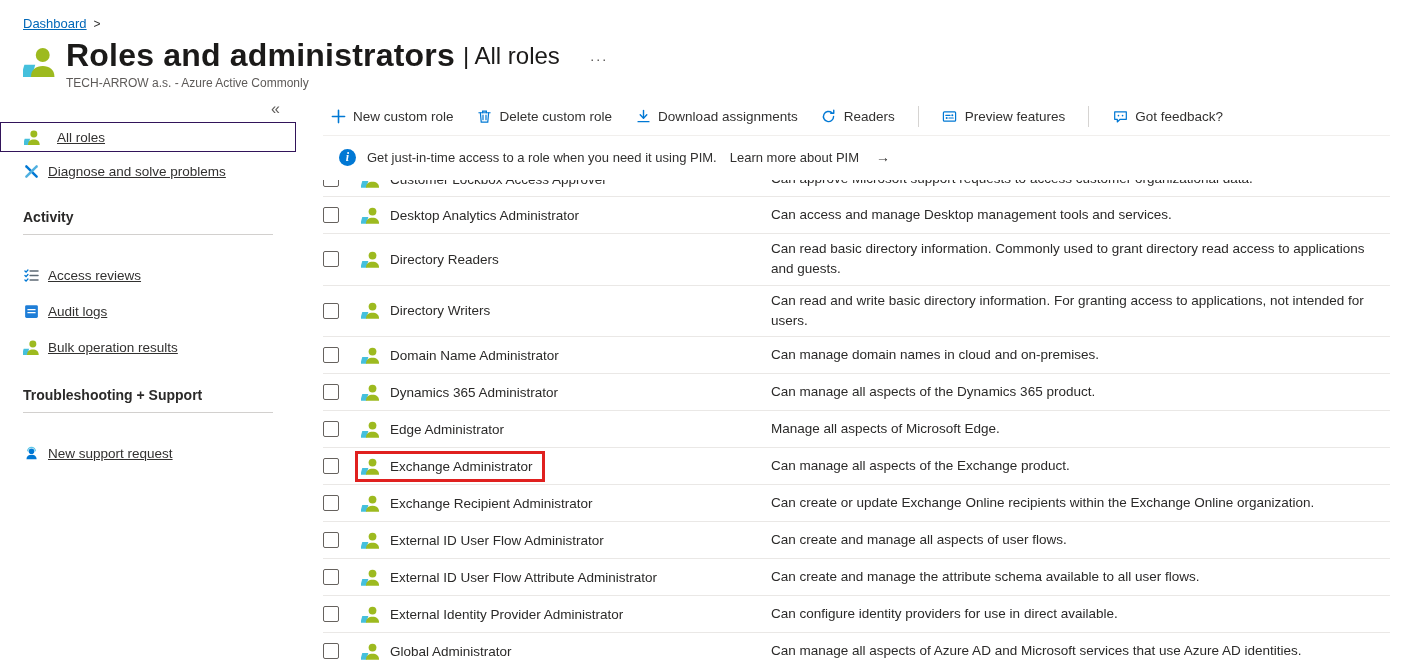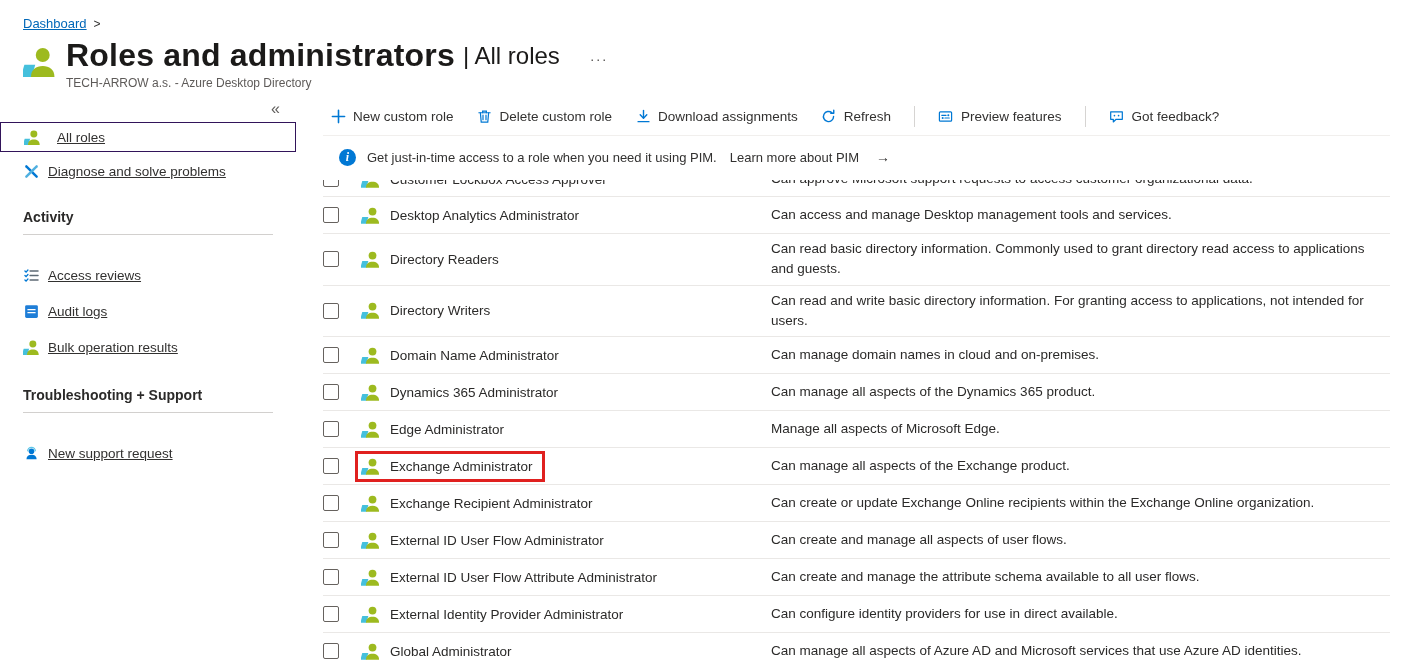--- a/index.html
+++ b/index.html
@@ -96,21 +96,21 @@
     <svg viewBox="0 0 20 20" width="34" height="34">
         <use href="#role-glyph"></use>
       </svg>
   </span>
   <div class="header-text">
     <div class="title-row">
       <span class="page-title">Roles and administrators</span>
       <span class="title-suffix">| All roles</span>
       <span class="more-button">···</span>
     </div>
-    <div class="subtitle">TECH-ARROW a.s. - Azure Desktop Directory</div>
+    <div class="subtitle">TECH-ARROW a.s. - Azure Active Commonly</div>
   </div>
 </div>
 
 <div class="content">
 
   <div class="sidebar">
     <div class="sidebar-top">
       <span class="collapse-btn">«</span>
     </div>
 
@@ -217,21 +217,21 @@
         <span>Download assignments</span>
       </div>
 
       <div class="tool">
         <span class="tool-icon">
           <svg viewBox="0 0 16 16" width="15" height="15" fill="none" stroke="#0078d4" stroke-width="1.5" stroke-linecap="round" stroke-linejoin="round">
             <path d="M13.4 8 a5.4 5.4 0 1 1 -1.9 -4.1"></path>
             <path d="M13.6 1.4 V4.6 H10.4"></path>
           </svg>
         </span>
-        <span>Refresh</span>
+        <span>Readers</span>
       </div>
 
       <div class="tool-sep"></div>
 
       <div class="tool">
         <span class="tool-icon">
           <svg viewBox="0 0 16 16" width="15" height="15" fill="none" stroke="#0078d4" stroke-width="1.3">
             <rect x="1.5" y="3" width="13" height="10" rx="1"></rect>
             <path d="M4 6.7 h4.6" stroke-linecap="round"></path>
               <circle cx="11" cy="6.7" r="1.1" fill="#0078d4" stroke="none"></circle>

